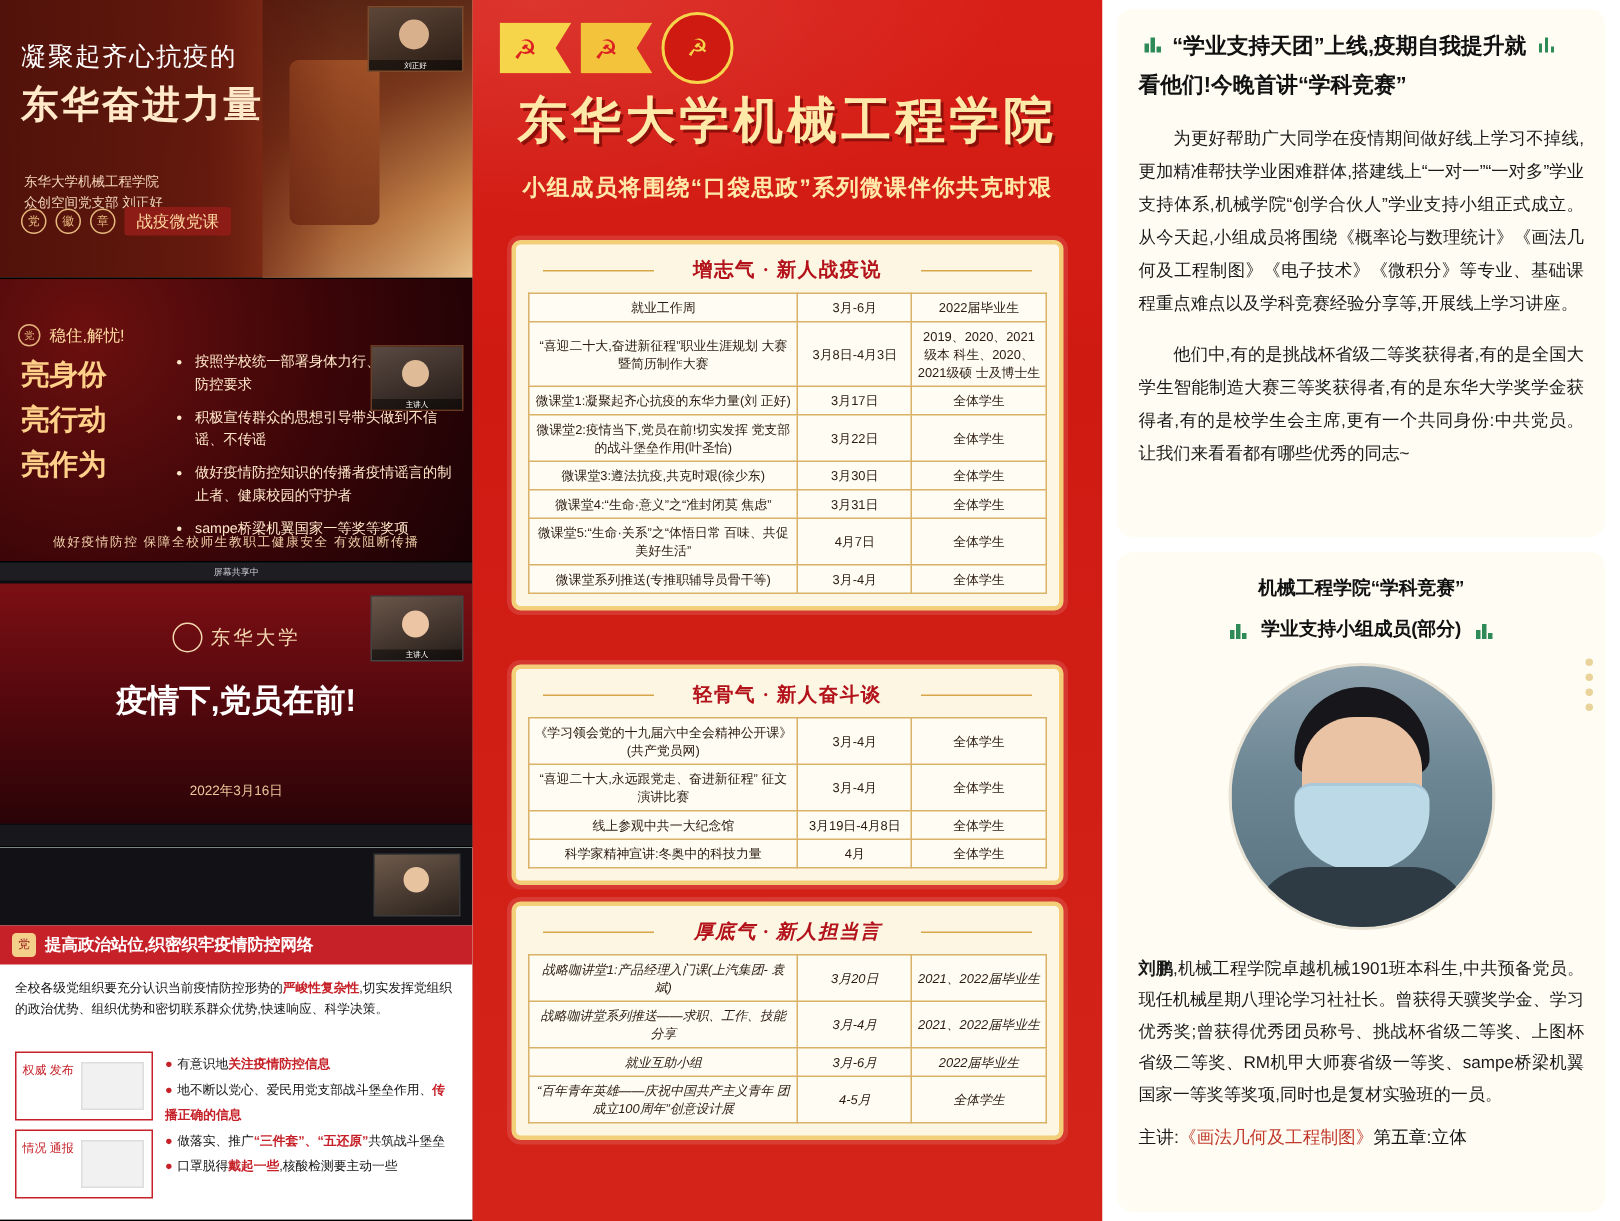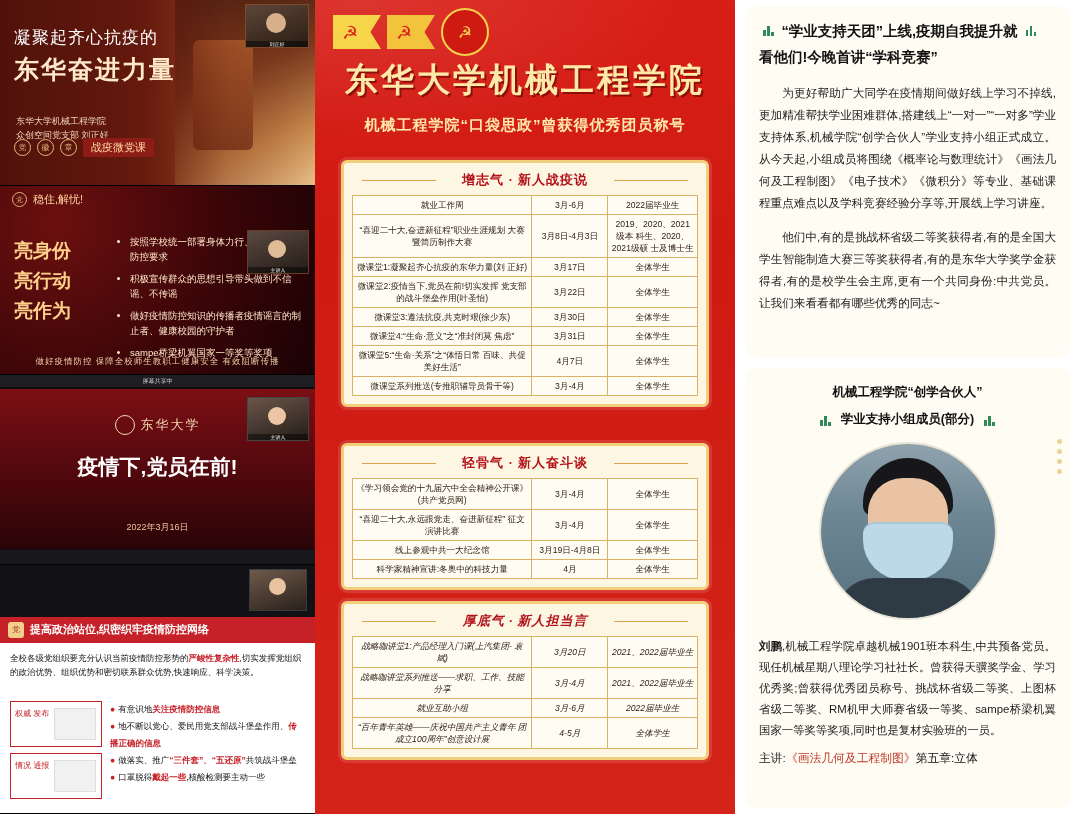--- a/index.html
+++ b/index.html
@@ -69,21 +69,21 @@
   .s1-badge .btxt { background:#8d1b16; color:#ffd9a0; font-size:11px; padding:2px 8px; border-radius:2px;}
   .s1-thumb {
     position:absolute; right:6px; top:4px; width:62px; height:42px; border:1px solid #7a4a2a;
     background: linear-gradient(160deg,#5d4638,#2a1c14);
   }
   .s1-thumb .face { position:absolute; left:20px; top:8px; width:20px; height:20px; border-radius:50%; background:#d9b08c;}
   .s1-thumb .cap { position:absolute; left:0; right:0; bottom:0; font-size:5px; color:#fff; background:rgba(0,0,0,.45); text-align:center;}
 
   
   .s2-bg { position:absolute; inset:0; background: radial-gradient(circle at 18% 20%, #6c100f 0%, #3b0508 55%, #1a0204 100%); }
-  .s2-top { position:absolute; left:12px; top:6px; display:flex; align-items:center; gap:6px; }
+  .s2-top { position:absolute; left:12px; top:30px; display:flex; align-items:center; gap:6px; }
   .s2-top .seal { width:13px; height:13px; border-radius:50%; border:1px solid #e2b07a; color:#e2b07a; font-size:7px; display:flex;align-items:center;justify-content:center;}
   .s2-top .t { color:#ffd9a0; font-size:11px;}
   .s2-left { position:absolute; left:14px; top:50px; color:#ffd089; font-size:19px; line-height:30px; font-weight:bold; }
   .s2-list { position:absolute; left:118px; top:48px; right:8px; color:#ffe7c9; font-size:9.5px; line-height:15px;}
   .s2-list li { margin-bottom:7px; }
   .s2-list ul { margin:0; padding-left:12px;}
   .s2-foot { position:absolute; left:10px; bottom:6px; right:10px; color:#f0cfa8; font-size:8.5px; text-align:center; letter-spacing:1px;}
   .s2-thumb { position:absolute; right:6px; top:44px; width:60px; height:42px; border:1px solid #6a3a22; background:linear-gradient(160deg,#5a4a42,#241a16);}
   .s2-thumb .face { position:absolute; left:20px; top:9px; width:18px; height:18px; border-radius:50%; background:#e0bb97;}
   .s2-thumb .cap { position:absolute; left:0; right:0; bottom:0; font-size:5px; color:#fff; background:rgba(0,0,0,.45); text-align:center;}
@@ -356,21 +356,21 @@
       <div class="flag f1">
           <span class="hammer">☭</span>
         </div>
       <div class="flag f2">
           <span class="hammer">☭</span>
         </div>
       <div class="emblem">☭</div>
     </div>
 
     <div class="mid-title">东华大学机械工程学院</div>
-    <div class="mid-sub">机械工程学院“口袋思政”曾获得优秀团员称号</div>
+    <div class="mid-sub">小组成员将围绕“口袋思政”系列微课伴你共克时艰</div>
 
     <div class="panel p1">
       <div class="panel-head">增志气 · 新人战疫说</div>
       <table class="tbl">
         <tbody>
           <tr>
             <td class="c1">就业工作周</td>
             <td class="c2">3月-6月</td>
             <td class="c3">2022届毕业生</td>
           </tr>
@@ -500,21 +500,21 @@
         <br>
         <span>看他们!今晚首讲“学科竞赛”</span>
       </div>
       <div class="rt-body">
         <p>为更好帮助广大同学在疫情期间做好线上学习不掉线,更加精准帮扶学业困难群体,搭建线上“一对一”“一对多”学业支持体系,机械学院“创学合伙人”学业支持小组正式成立。从今天起,小组成员将围绕《概率论与数理统计》《画法几何及工程制图》《电子技术》《微积分》等专业、基础课程重点难点以及学科竞赛经验分享等,开展线上学习讲座。</p>
         <p>他们中,有的是挑战杯省级二等奖获得者,有的是全国大学生智能制造大赛三等奖获得者,有的是东华大学奖学金获得者,有的是校学生会主席,更有一个共同身份:中共党员。让我们来看看都有哪些优秀的同志~</p>
       </div>
     </div>
 
     <div class="card card-2">
-      <div class="org-name">机械工程学院“创学合伙人”</div>
+      <div class="org-name">机械工程学院“学科竞赛”</div>
       <div class="grp-name">
         <span class="bar-icon">
             <i></i>
             <i></i>
             <i></i>
           </span>
         <span>学业支持小组成员(部分)</span>
         <span class="bar-icon">
             <i></i>
             <i></i>

